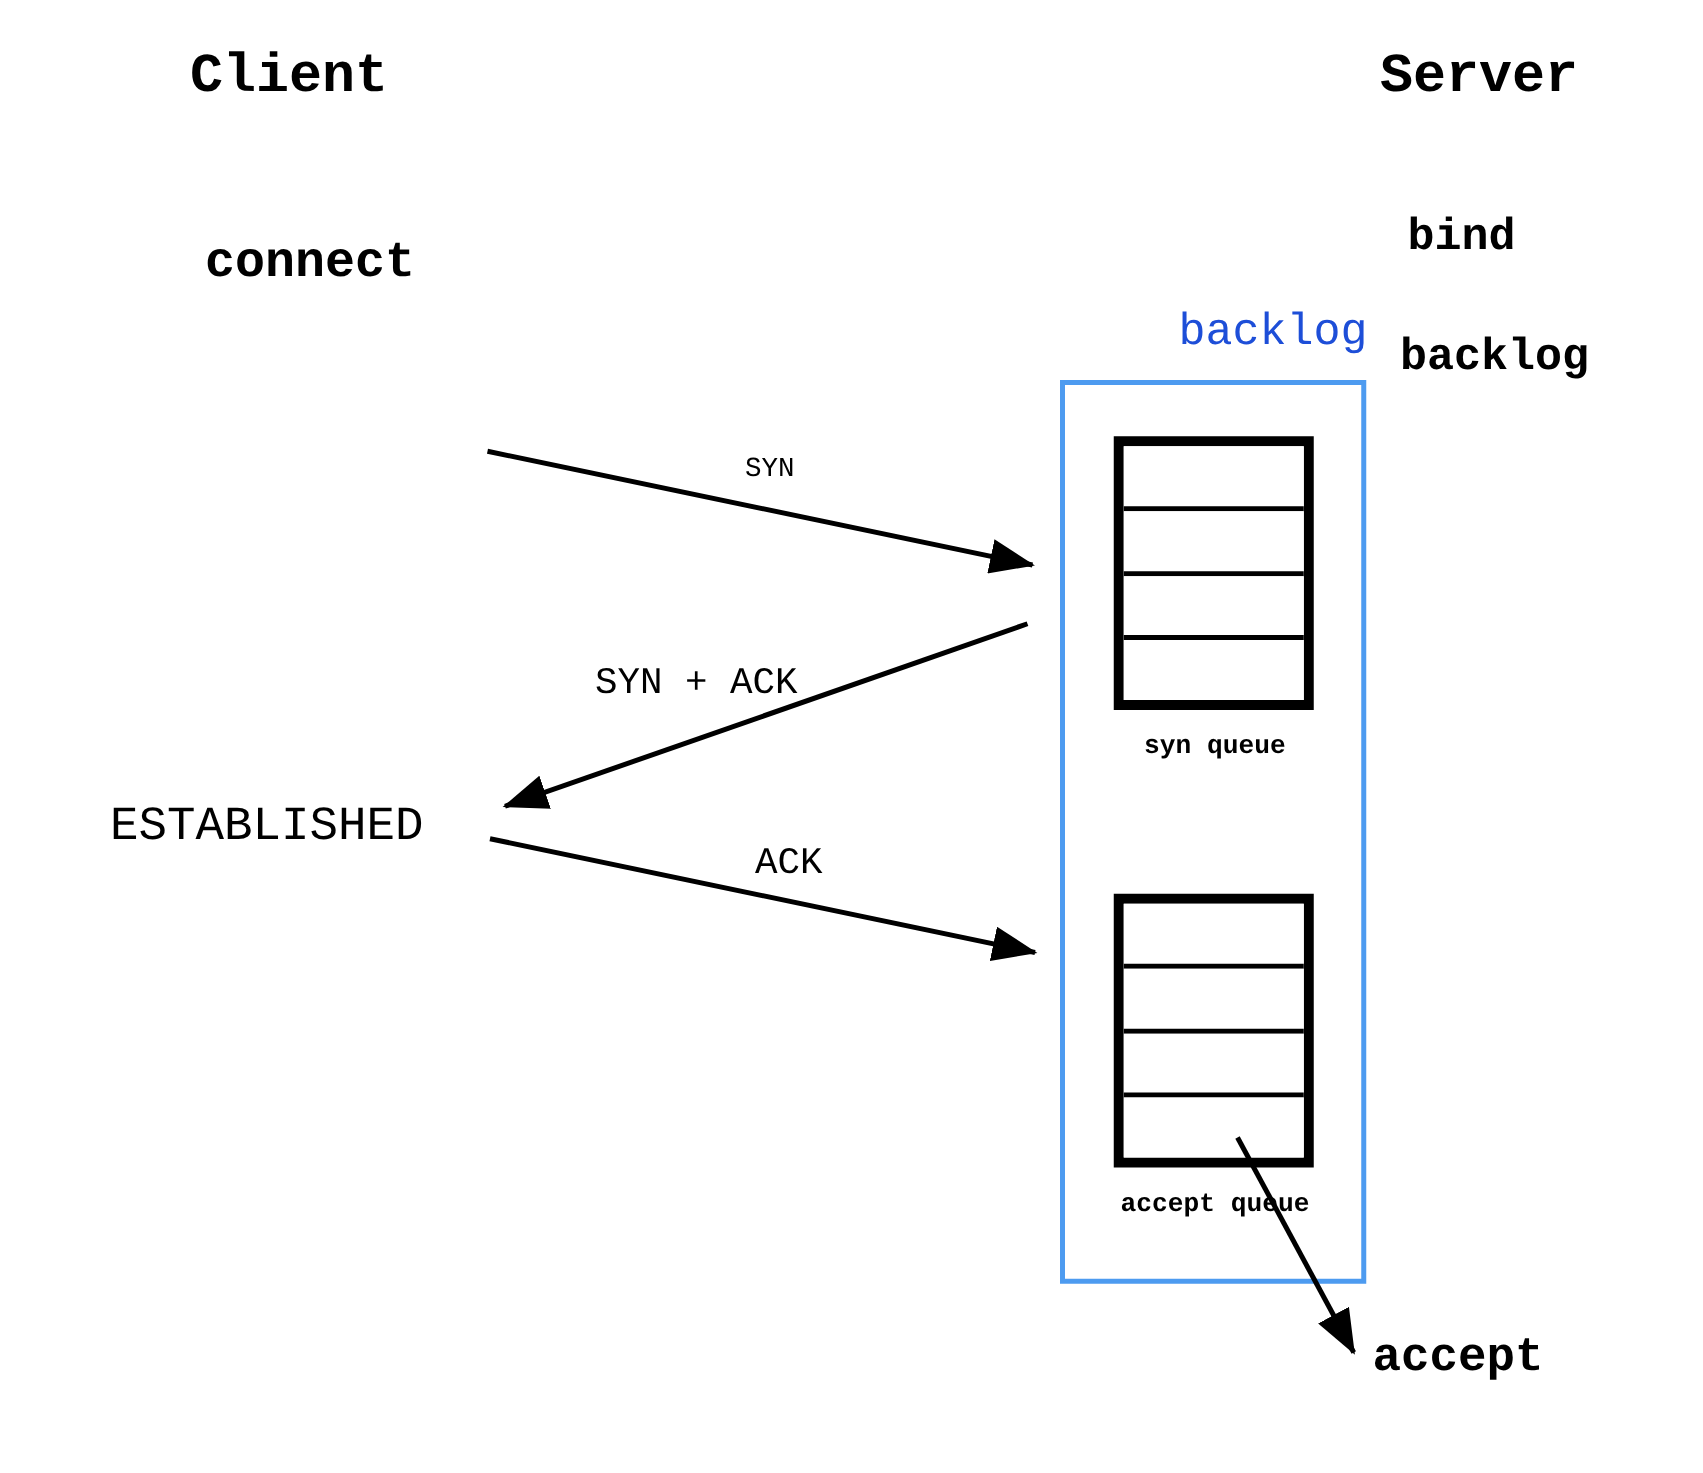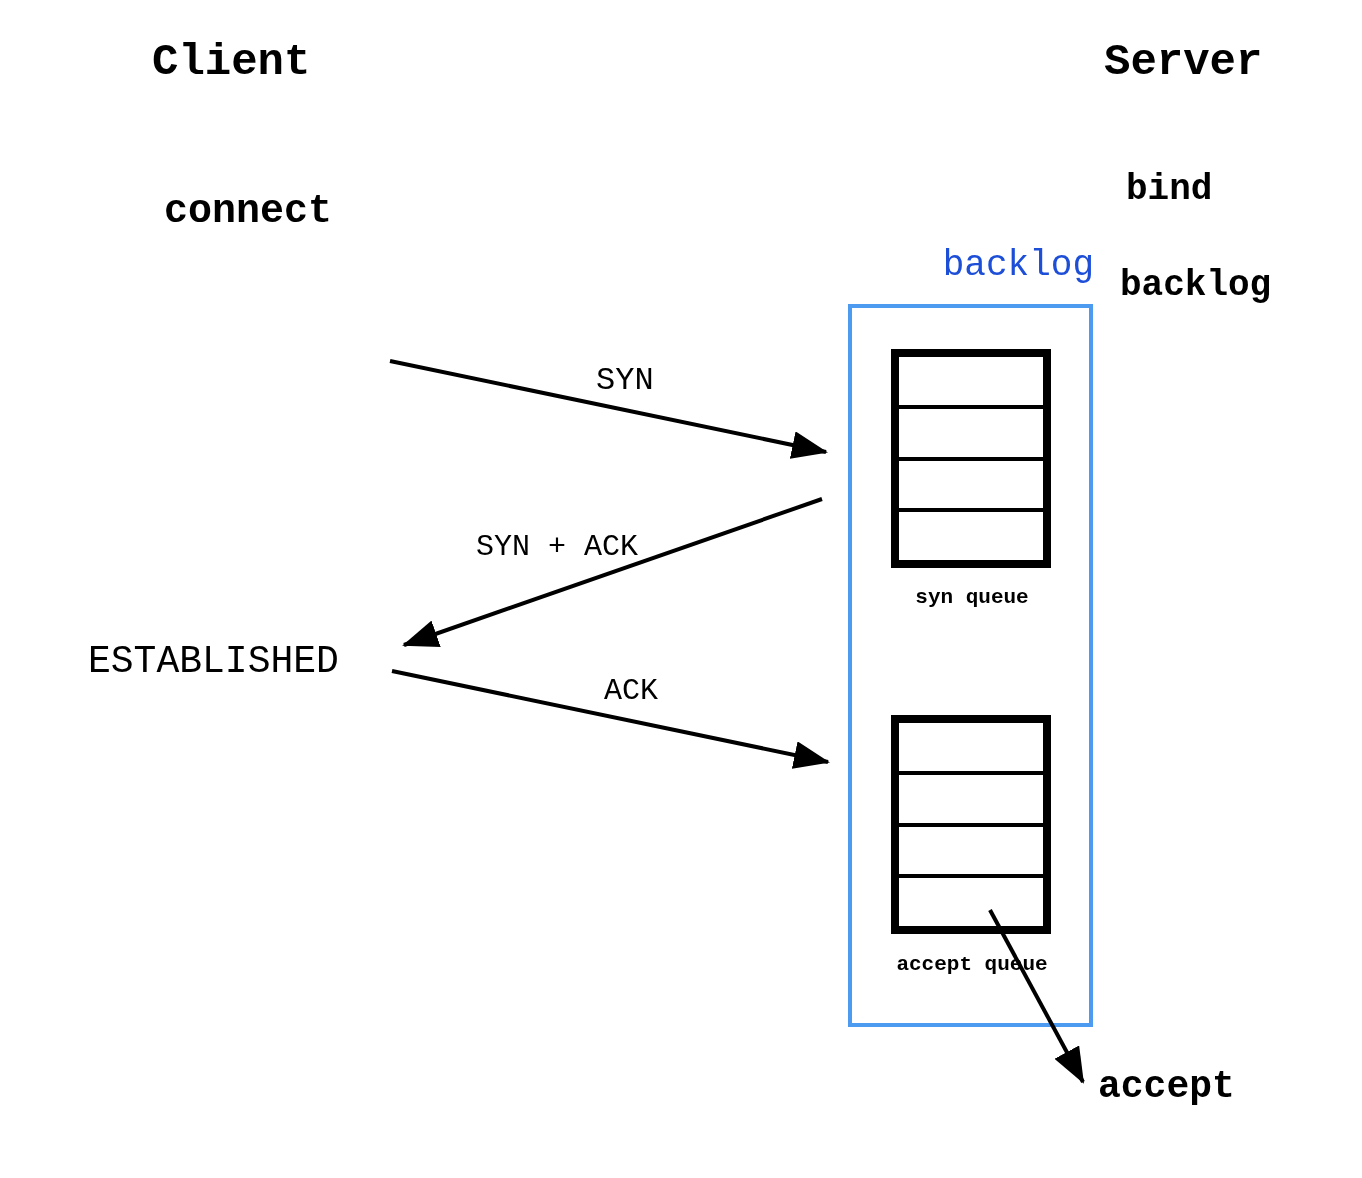--- a/index.html
+++ b/index.html
@@ -32,21 +32,21 @@
   #connect-label { left: 132px;  top: 192px; font-size: 40px; margin-left: 32px; }
   #bind-label    { left: 1126px; top: 172px; font-size: 36px; }
   #listen-label  { left: 1120px; top: 268px; font-size: 36px; }
   #accept-label  { left: 1098px; top: 1068px; font-size: 38px; }
 
   
   #syn-sent-state    { left: 112px; top: 345px; font-size: 38px; }
   #established-state { left: 88px;  top: 643px; font-size: 38px; }
 
   
-  #syn-msg     { left: 596px; top: 365px; font-size: 32px; }
+  #syn-msg     { left: 596px; top: 365px; font-size: 22px; }
   #synack-msg  { left: 476px; top: 532px; font-size: 30px; }
   #ack-msg     { left: 604px; top: 676px; font-size: 30px; }
 
   
   #backlog-label {
     left: 848px; top: 248px; width: 246px;
     text-align: center; font-size: 36px;
   }
 
   

